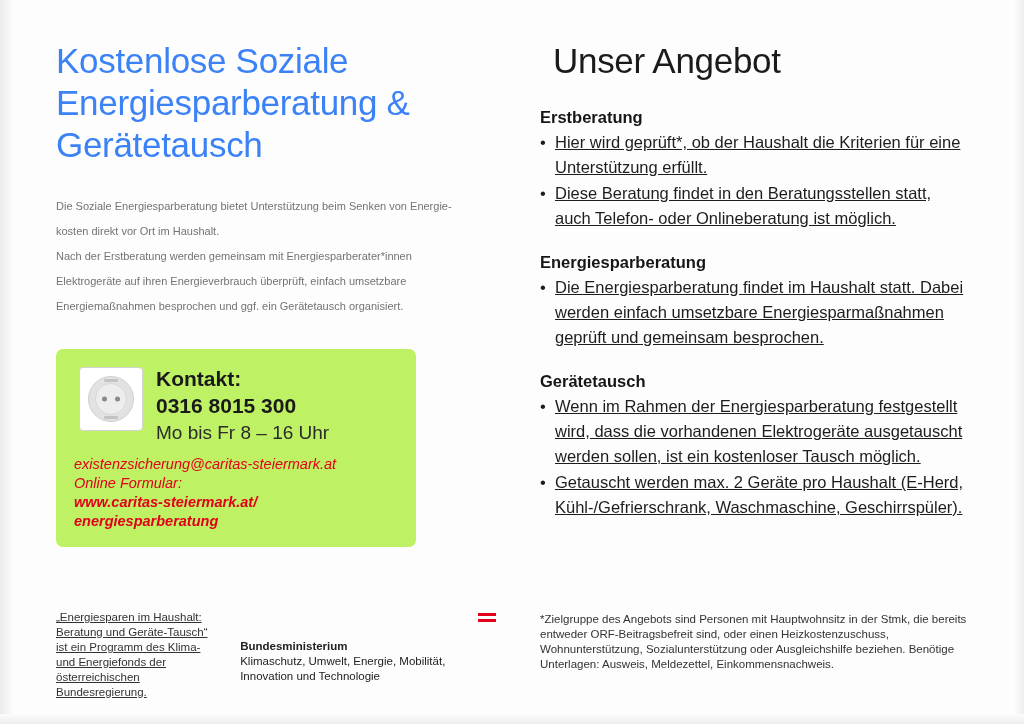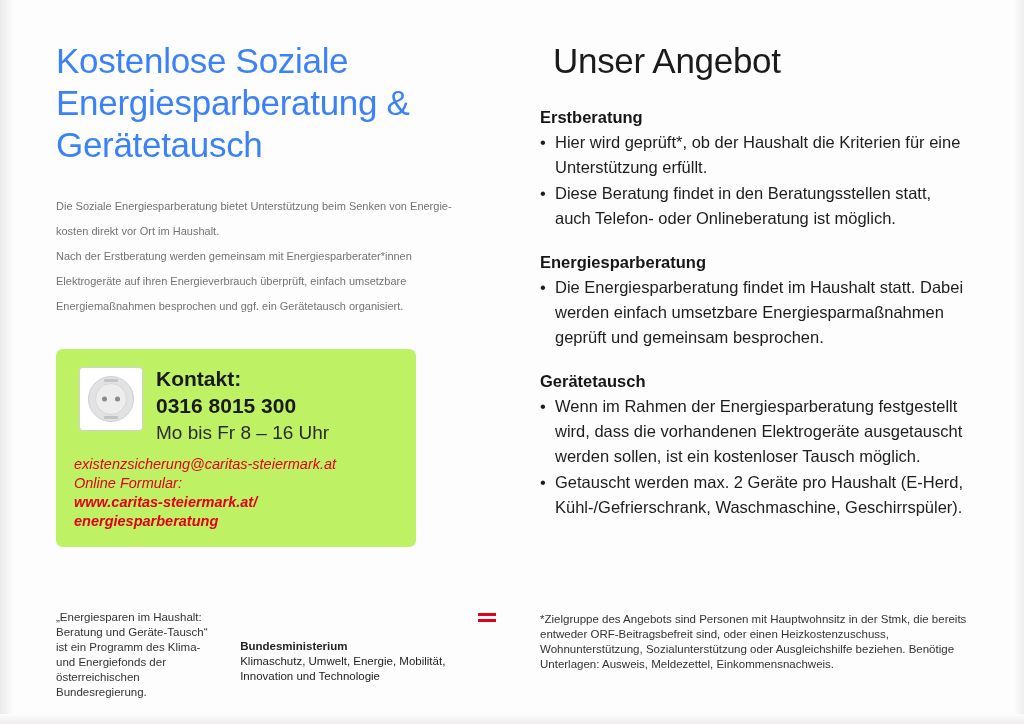--- a/index.html
+++ b/index.html
@@ -209,20 +209,21 @@
     top: 610px;
     width: 440px;
     display: flex;
     gap: 24px;
   }
   .footer-note {
     font-size: 11.5px;
     line-height: 15px;
     color: #333333;
     width: 218px;
+    text-decoration: underline;
   }
   .ministry {
     display: flex;
     gap: 8px;
     align-items: flex-end;
     flex-direction: column;
   }
   .austria-flag {
     width: 18px;
     flex: 0 0 18px;
@@ -255,20 +256,21 @@
     margin: 0;
     padding: 0;
   }
   ul.bullets li {
     position: relative;
     padding-left: 15px;
     font-size: 16.5px;
     line-height: 25px;
     color: #1d1d1d;
     margin-bottom: 1px;
+    text-decoration: underline;
   }
   ul.bullets li:before {
     content: "•";
     position: absolute;
     left: 0;
     top: 0;
     color: #1d1d1d;
   }
 
   .footnote {

